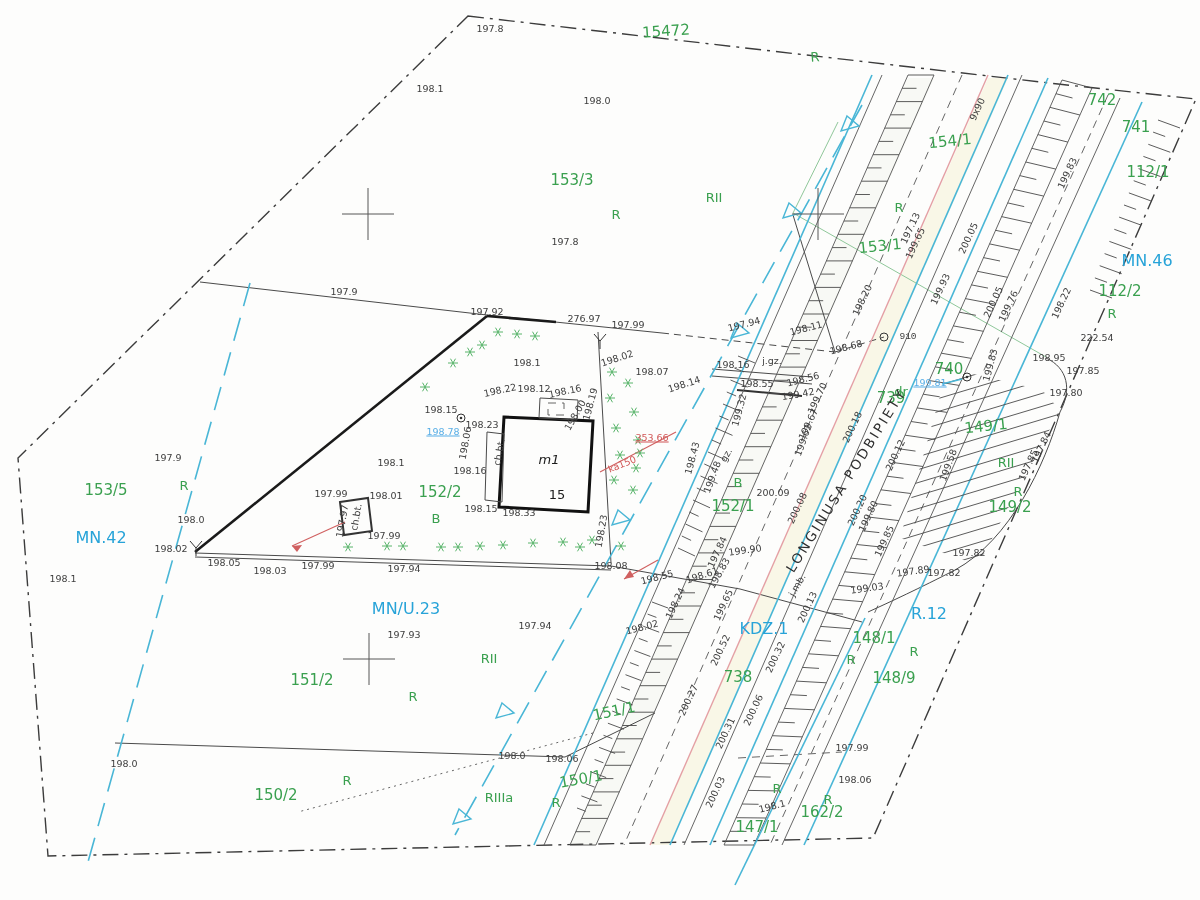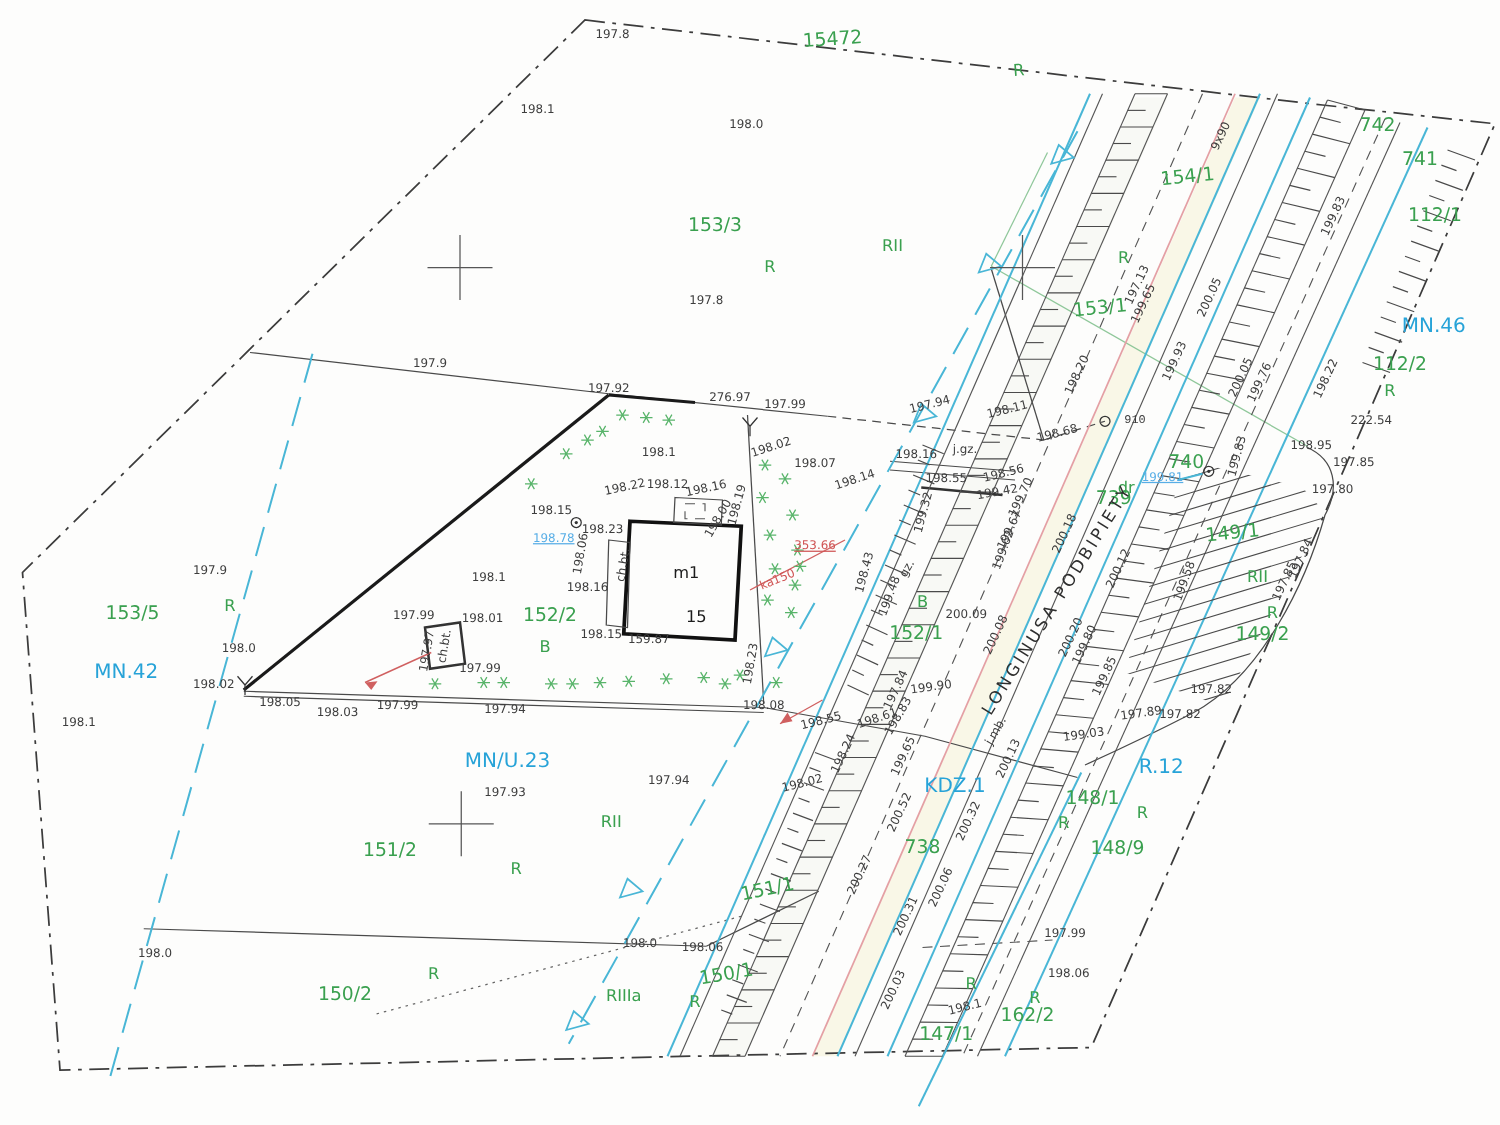--- a/index.html
+++ b/index.html
@@ -408,21 +408,21 @@
       <span class="lbl lbl-p" style="left: 276px; top: 795px; transform: translate(-50%, -50%) rotate(0deg);">150/2</span>
       <span class="lbl lbl-l" style="left: 347px; top: 780px; transform: translate(-50%, -50%) rotate(0deg);">R</span>
       <span class="lbl lbl-l" style="left: 499px; top: 797px; transform: translate(-50%, -50%) rotate(0deg);">RIIIa</span>
       <span class="lbl lbl-l" style="left: 556px; top: 802px; transform: translate(-50%, -50%) rotate(0deg);">R</span>
       <span class="lbl lbl-p" style="left: 581px; top: 779px; transform: translate(-50%, -50%) rotate(-10deg);">150/1</span>
       <span class="lbl lbl-p" style="left: 822px; top: 812px; transform: translate(-50%, -50%) rotate(0deg);">162/2</span>
       <span class="lbl lbl-l" style="left: 828px; top: 799px; transform: translate(-50%, -50%) rotate(0deg);">R</span>
       <span class="lbl lbl-l" style="left: 777px; top: 788px; transform: translate(-50%, -50%) rotate(0deg);">R</span>
       <span class="lbl lbl-p" style="left: 757px; top: 827px; transform: translate(-50%, -50%) rotate(0deg);">147/1</span>
       <span class="lbl lbl-st" style="left: 846px; top: 480px; transform: translate(-50%, -50%) rotate(-58deg);">LONGINUSA PODBIPIETY</span>
-      <span class="lbl lbl-bl" style="left: 549px; top: 459px; transform: translate(-50%, -50%) rotate(0deg);">m1</span>
+      <span class="lbl lbl-bl" style="left: 549px; top: 459px; transform: translate(-50%, -50%) rotate(0deg); font-style: italic;">m1</span>
       <span class="lbl lbl-bl" style="left: 557px; top: 494px; transform: translate(-50%, -50%) rotate(0deg);">15</span>
       <span class="lbl lbl-e" style="left: 490px; top: 28px; transform: translate(-50%, -50%) rotate(0deg);">197.8</span>
       <span class="lbl lbl-e" style="left: 430px; top: 88px; transform: translate(-50%, -50%) rotate(0deg);">198.1</span>
       <span class="lbl lbl-e" style="left: 597px; top: 100px; transform: translate(-50%, -50%) rotate(0deg);">198.0</span>
       <span class="lbl lbl-e" style="left: 565px; top: 241px; transform: translate(-50%, -50%) rotate(0deg);">197.8</span>
       <span class="lbl lbl-e" style="left: 344px; top: 291px; transform: translate(-50%, -50%) rotate(0deg);">197.9</span>
       <span class="lbl lbl-e" style="left: 487px; top: 311px; transform: translate(-50%, -50%) rotate(0deg);">197.92</span>
       <span class="lbl lbl-e" style="left: 584px; top: 318px; transform: translate(-50%, -50%) rotate(0deg);">276.97</span>
       <span class="lbl lbl-e" style="left: 628px; top: 324px; transform: translate(-50%, -50%) rotate(0deg);">197.99</span>
       <span class="lbl lbl-e" style="left: 527px; top: 362px; transform: translate(-50%, -50%) rotate(0deg);">198.1</span>
@@ -448,21 +448,21 @@
       <span class="lbl lbl-e" style="left: 739px; top: 410px; transform: translate(-50%, -50%) rotate(-75deg);">199.32</span>
       <span class="lbl lbl-e" style="left: 726px; top: 455px; transform: translate(-50%, -50%) rotate(-60deg);">gz.</span>
       <span class="lbl lbl-e" style="left: 712px; top: 477px; transform: translate(-50%, -50%) rotate(-70deg);">199.48</span>
       <span class="lbl lbl-e" style="left: 692px; top: 458px; transform: translate(-50%, -50%) rotate(-75deg);">198.43</span>
       <span class="lbl lbl-e" style="left: 773px; top: 492px; transform: translate(-50%, -50%) rotate(0deg);">200.09</span>
       <span class="lbl lbl-e" style="left: 482px; top: 424px; transform: translate(-50%, -50%) rotate(0deg);">198.23</span>
       <span class="lbl lbl-e" style="left: 465px; top: 443px; transform: translate(-50%, -50%) rotate(-80deg);">198.06</span>
       <span class="lbl lbl-e" style="left: 499px; top: 452px; transform: translate(-50%, -50%) rotate(-80deg);">ch.bt.</span>
       <span class="lbl lbl-e" style="left: 470px; top: 470px; transform: translate(-50%, -50%) rotate(0deg);">198.16</span>
       <span class="lbl lbl-e" style="left: 481px; top: 508px; transform: translate(-50%, -50%) rotate(0deg);">198.15</span>
-      <span class="lbl lbl-e" style="left: 519px; top: 512px; transform: translate(-50%, -50%) rotate(0deg);">159.87</span>
+      <span class="lbl lbl-e" style="left: 519px; top: 512px; transform: translate(-50%, -50%) rotate(0deg);">198.33</span>
       <span class="lbl lbl-e" style="left: 601px; top: 531px; transform: translate(-50%, -50%) rotate(-80deg);">198.23</span>
       <span class="lbl lbl-e" style="left: 391px; top: 462px; transform: translate(-50%, -50%) rotate(0deg);">198.1</span>
       <span class="lbl lbl-e" style="left: 386px; top: 495px; transform: translate(-50%, -50%) rotate(0deg);">198.01</span>
       <span class="lbl lbl-e" style="left: 331px; top: 493px; transform: translate(-50%, -50%) rotate(0deg);">197.99</span>
       <span class="lbl lbl-e" style="left: 384px; top: 535px; transform: translate(-50%, -50%) rotate(0deg);">197.99</span>
       <span class="lbl lbl-e" style="left: 356px; top: 517px; transform: translate(-50%, -50%) rotate(-80deg);">ch.bt.</span>
       <span class="lbl lbl-e" style="left: 342px; top: 521px; transform: translate(-50%, -50%) rotate(-80deg);">197.97</span>
       <span class="lbl lbl-e" style="left: 171px; top: 548px; transform: translate(-50%, -50%) rotate(0deg);">198.02</span>
       <span class="lbl lbl-e" style="left: 224px; top: 562px; transform: translate(-50%, -50%) rotate(0deg);">198.05</span>
       <span class="lbl lbl-e" style="left: 270px; top: 570px; transform: translate(-50%, -50%) rotate(0deg);">198.03</span>

